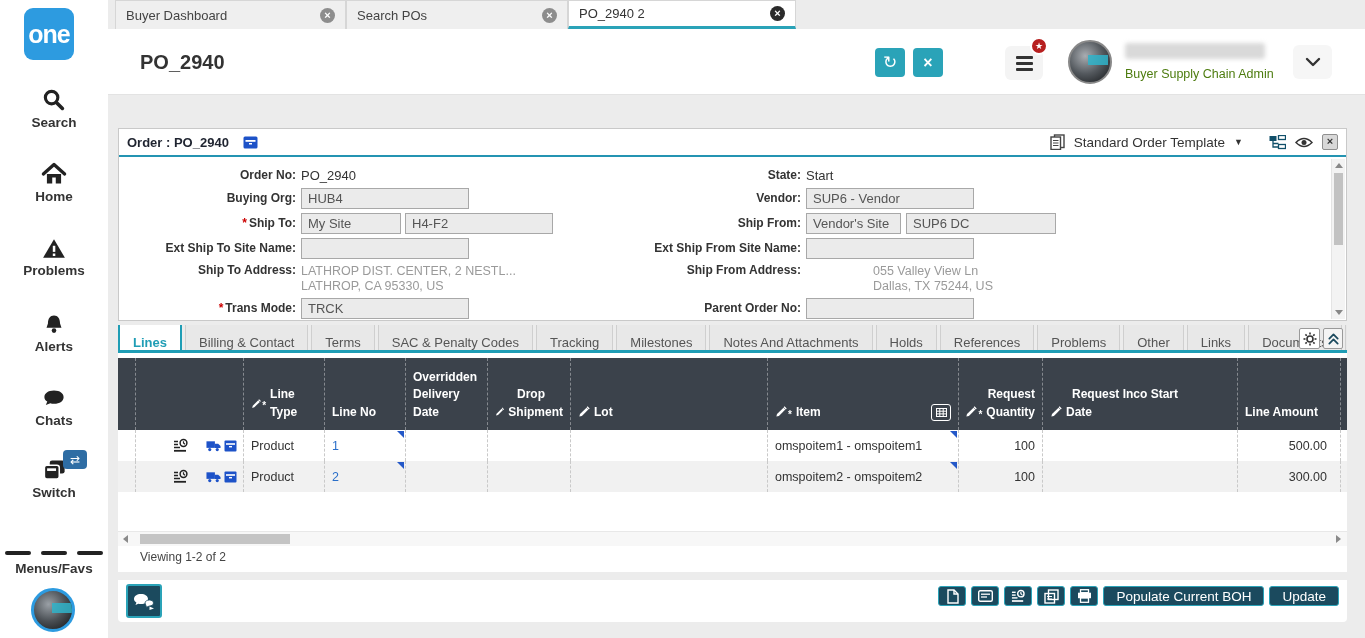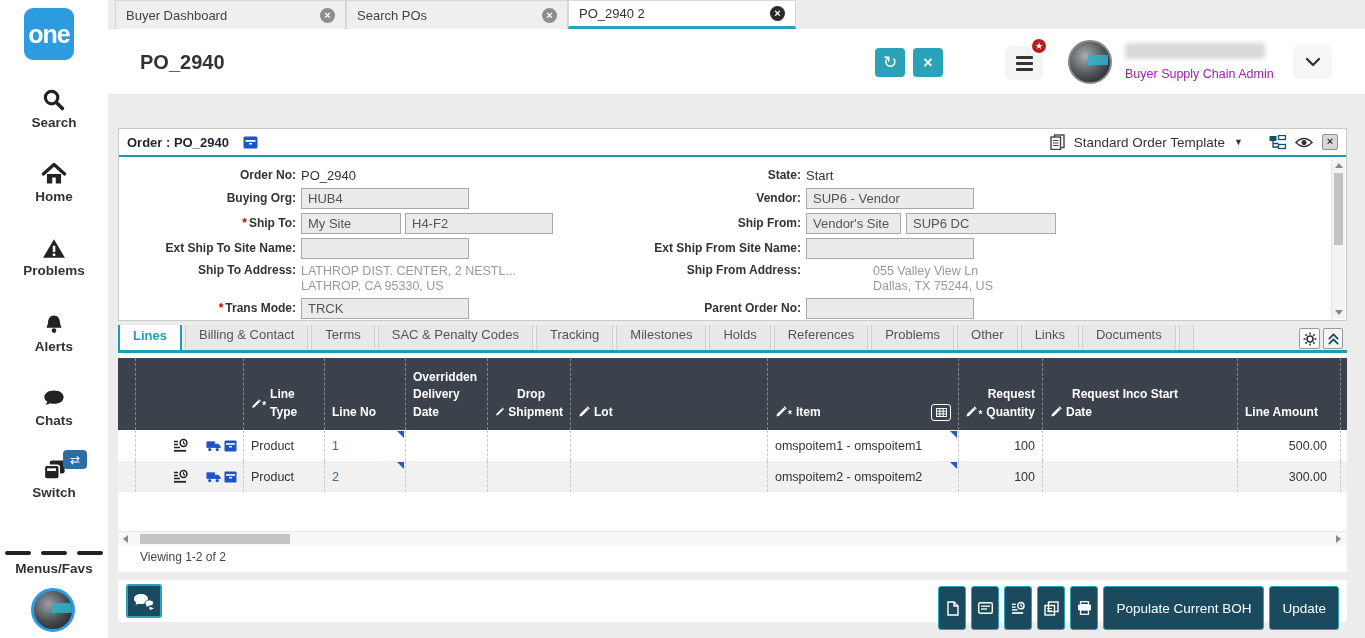--- a/index.html
+++ b/index.html
@@ -36,21 +36,21 @@
               color:#fff; display:flex; align-items:center; justify-content:center; cursor:pointer; }
   .hmenu { position:absolute; left:897px; top:17px; width:38px; height:34px; background:#f4f4f4; border-radius:6px;
            display:flex; flex-direction:column; align-items:center; justify-content:center; gap:3px; cursor:pointer; }
   .hmenu div { width:17px; height:3px; background:#333; border-radius:1px; }
   .star-badge { position:absolute; left:922px; top:8px; width:18px; height:18px; background:#b71f1f; border:2px solid #fff;
                 border-radius:50%; color:#fff; font-size:9px; line-height:14px; text-align:center; }
   .user-avatar { position:absolute; left:960px; top:11px; width:44px; height:44px; border-radius:50%;
                  background:radial-gradient(circle at 38% 35%, #a9adb2 0%, #53585d 50%, #131517 100%); border:2px solid #888; overflow:hidden; }
   .user-avatar::after { content:""; position:absolute; left:18px; top:13px; width:20px; height:10px; background:#2fb3c9; opacity:.85; }
   .redacted { position:absolute; left:1017px; top:14px; width:140px; height:16px; background:#d9d9d9; border-radius:3px; filter:blur(2px); }
-  .role { position:absolute; left:1017px; top:38px; font-size:12.5px; color:#a21caf; }
+  .role { position:absolute; left:1017px; top:38px; font-size:12.5px; color:#4d7c0f; }
   .chev-btn { position:absolute; left:1185px; top:16px; width:39px; height:34px; background:#f6f6f6; border-radius:6px;
               display:flex; align-items:center; justify-content:center; cursor:pointer; }
 
   
   #order-panel { position:absolute; left:118px; top:128px; width:1229px; height:193px; background:#fff; border:1px solid #c9c9c9; z-index:2; }
   .panel-head { height:28px; border-bottom:2px solid #2494b2; display:flex; align-items:center; justify-content:space-between; padding:0 8px; }
   .panel-title { font-size:13px; font-weight:bold; color:#1f2430; display:flex; align-items:center; gap:14px; }
   .ph-right { display:flex; align-items:center; gap:9px; }
   .tmpl-label { font-size:13.5px; color:#333; }
   .caret { font-size:9px; color:#333; }
@@ -67,21 +67,21 @@
   .addr { position:absolute; font-size:12.5px; color:#9a9a9a; line-height:15px; }
   .vscroll { position:absolute; right:1px; top:30px; width:14px; bottom:1px; background:#f3f3f3; border-left:1px solid #e4e4e4; }
   .tri-up { width:0; height:0; border-left:4px solid transparent; border-right:4px solid transparent; border-bottom:5px solid #888; margin:4px auto 0; }
   .tri-down { width:0; height:0; border-left:4px solid transparent; border-right:4px solid transparent; border-top:5px solid #888; position:absolute; bottom:4px; left:3px; }
   .vthumb { position:absolute; top:14px; left:2px; width:9px; height:72px; background:#c2c2c2; }
 
   
   #detail-tabs { position:absolute; left:118px; top:325px; width:1229px; height:28px; z-index:3; }
   .dt-row { position:absolute; left:0; bottom:3px; display:flex; align-items:flex-end; width:1229px; overflow:hidden; height:25px; }
   .dtab { height:32px; background:#e8e8e8; border:1px solid #cfcfcf; border-bottom:none; border-radius:4px 4px 0 0;
-          padding:0 13px; font-size:13px; color:#555; display:flex; align-items:center; margin-right:3px; white-space:nowrap; cursor:pointer; }
+          padding:0 13px; font-size:13px; color:#555; display:flex; align-items:flex-end; margin-right:3px; white-space:nowrap; cursor:pointer; }
   .dtab.active { background:#fff; color:#1f9db5; border:2px solid #1f9db5; border-bottom:none; font-weight:bold; }
   .dtab.partial { max-width:52px; overflow:hidden; padding-right:0; }
   .teal-line { position:absolute; left:0; bottom:0; width:1229px; height:3px; background:#1f9db5; }
   .gear-btn { position:absolute; right:27px; top:3px; width:21px; height:21px; background:#fff; border:1px solid #9a9a9a; border-radius:2px;
               display:flex; align-items:center; justify-content:center; cursor:pointer; z-index:4; }
   .collapse-btn { position:absolute; right:4px; top:3px; width:20px; height:21px; background:#f4f4f4; border:1px solid #9a9a9a; border-radius:2px;
                   display:flex; align-items:center; justify-content:center; cursor:pointer; z-index:4; }
 
   
   #lines-card { position:absolute; left:118px; top:353px; width:1229px; height:219px; background:#fff; }
@@ -107,21 +107,21 @@
   .h-left { position:absolute; left:5px; top:3px; width:0; height:0; border-top:4px solid transparent; border-bottom:4px solid transparent; border-right:5px solid #8a8a8a; }
   .h-right { position:absolute; right:6px; top:3px; width:0; height:0; border-top:4px solid transparent; border-bottom:4px solid transparent; border-left:5px solid #8a8a8a; }
   .hthumb { position:absolute; left:22px; top:2px; width:150px; height:10px; background:#c4c4c4; }
   .viewing { position:absolute; left:22px; top:197px; font-size:12px; color:#444; }
 
   
   #footer-bar { position:absolute; left:118px; top:580px; width:1229px; height:42px; background:#fff; border-radius:0 0 4px 4px; }
   .chat-btn { position:absolute; left:8px; top:4px; width:36px; height:34px; background:#1b4a5e; border:2px solid #2aa3b8; border-radius:3px;
               display:flex; align-items:center; justify-content:center; cursor:pointer; }
   .fright { position:absolute; right:8px; top:6px; display:flex; gap:5px; height:30px; }
-  .fbtn { height:44px; background:#1b4a5e; border:1px solid #2aa3b8; border-radius:3px; color:#fff;
+  .fbtn { height:20px; background:#1b4a5e; border:1px solid #2aa3b8; border-radius:3px; color:#fff;
           display:flex; align-items:center; justify-content:center; cursor:pointer; font-family:"Liberation Sans", sans-serif; }
   .fbtn.icon { width:28px; }
   .fbtn.text { padding:0 12px; font-size:13.5px; }
 </style>
 </head>
 <body>
 
 <div id="sidebar">
   <div class="logo">
       <span>one</span>
@@ -342,20 +342,23 @@
         <span>Terms</span>
       </div>
     <div class="dtab">
         <span>SAC &amp; Penalty Codes</span>
       </div>
     <div class="dtab">
         <span>Tracking</span>
       </div>
     <div class="dtab">
         <span>Milestones</span>
+      </div>
+    <div class="dtab">
+        <span>Notes And Attachments</span>
       </div>
     <div class="dtab">
         <span>Holds</span>
       </div>
     <div class="dtab">
         <span>References</span>
       </div>
     <div class="dtab">
         <span>Problems</span>
       </div>

